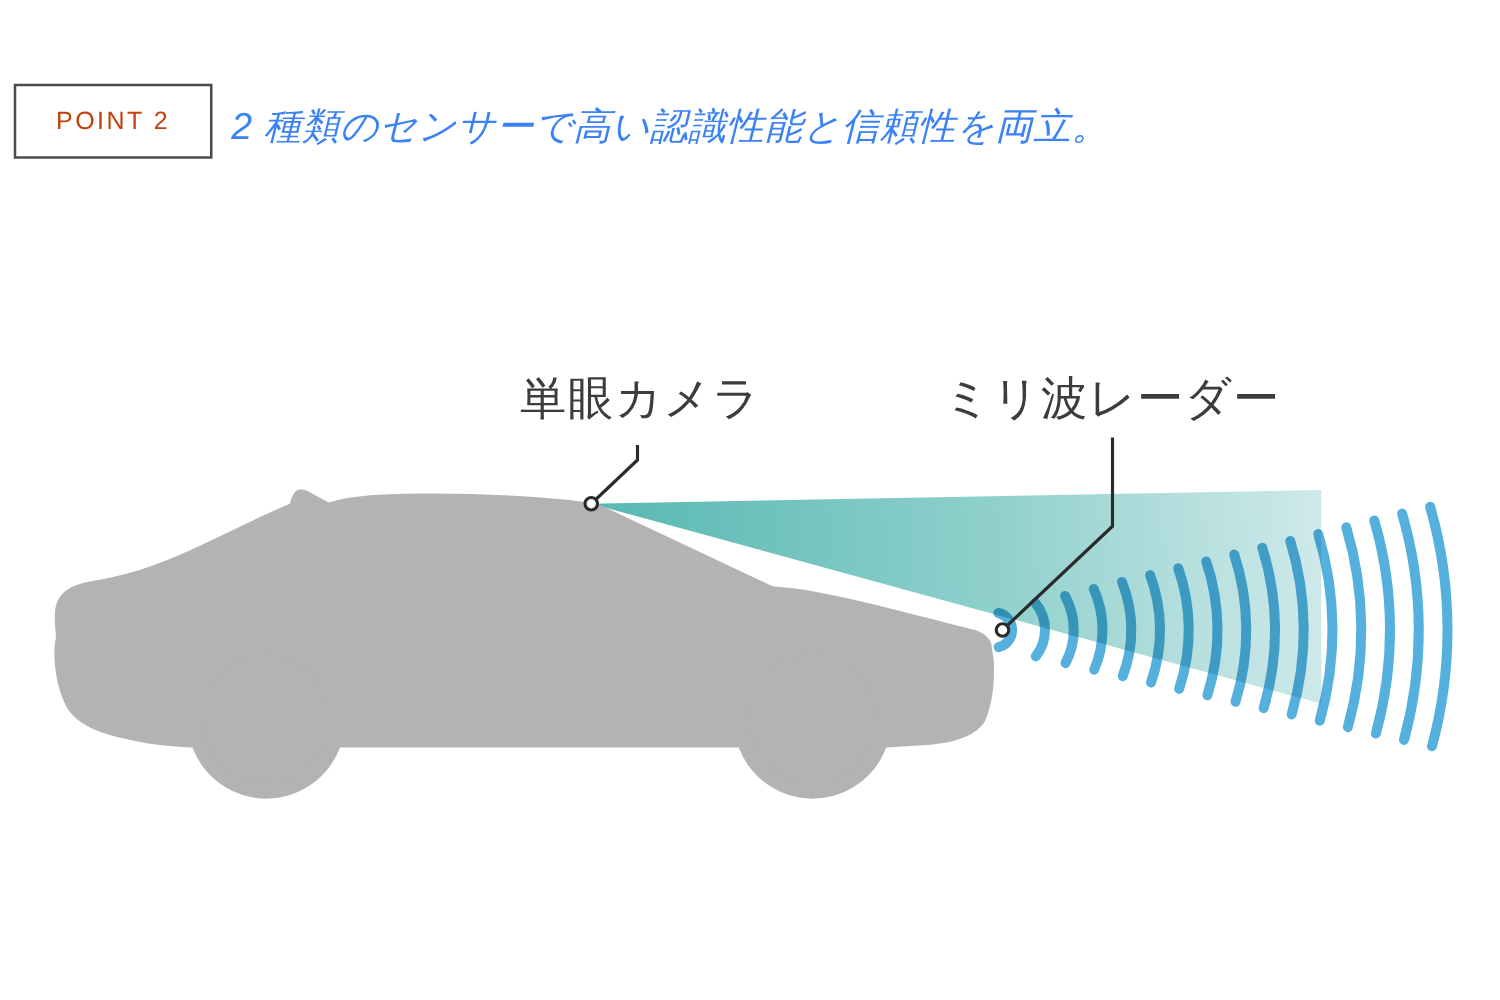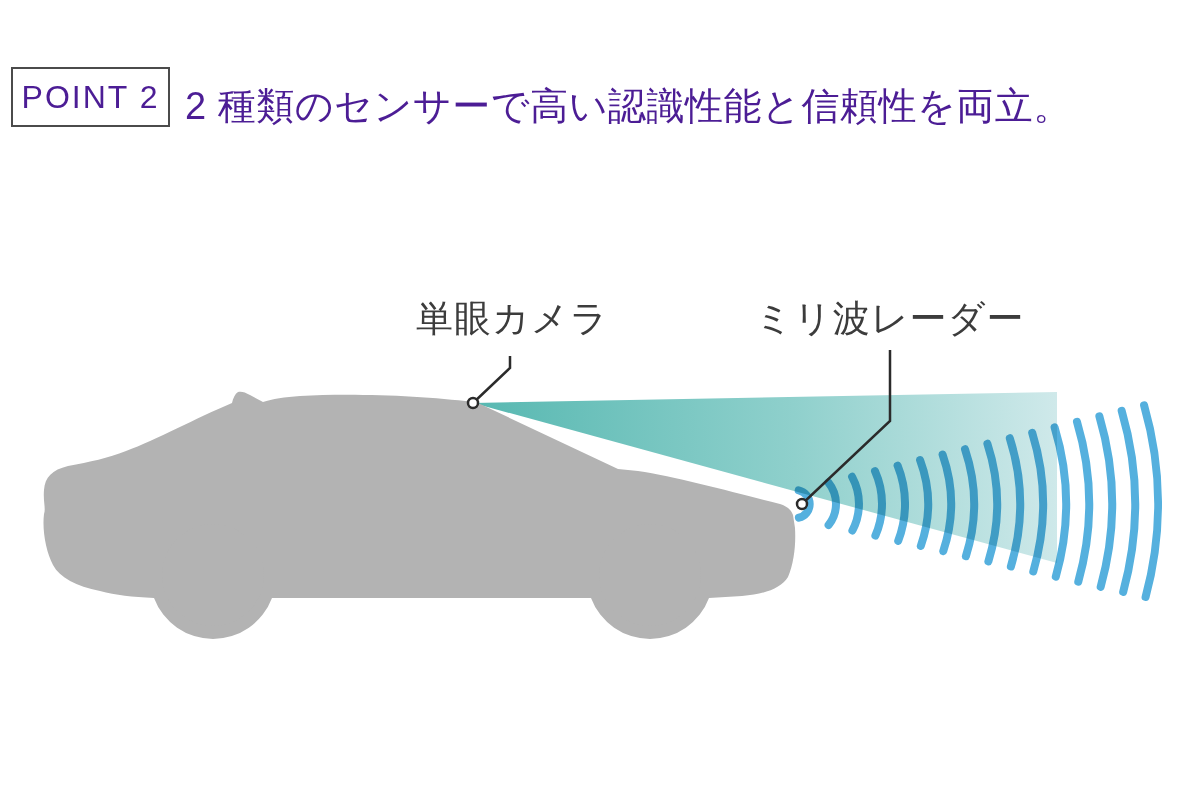--- a/index.html
+++ b/index.html
@@ -5,25 +5,25 @@
   * { margin: 0; padding: 0; box-sizing: border-box; }
   html, body { width: 1200px; height: 800px; background: #ffffff; overflow: hidden; }
   body { position: relative; font-family: "Liberation Sans", "DejaVu Sans", sans-serif; }
 
   .stage { position: absolute; left: 0; top: 0; width: 1200px; height: 800px; }
 
   .badge {
     position: absolute; left: 11px; top: 67px; width: 159px; height: 60px;
     border: 2px solid #4b4b4b; background: #ffffff;
     display: flex; align-items: center; justify-content: center;
-    font-size: 32px; color: #4c1d95; letter-spacing: 2px;
+    font-size: 20px; color: #c2410c; letter-spacing: 2px;
   }
   .headline {
     position: absolute; left: 185px; top: 81px; height: 32px;
-    font-size: 38px; color: #4c1d95; letter-spacing: 0.5px; white-space: nowrap;
+    font-size: 30px; color: #3b82f6; letter-spacing: 0.5px; white-space: nowrap; font-style: italic;
   }
 
   .diagram-svg { position: absolute; left: 0; top: 0; }
 
   .sensor-label {
     position: absolute; font-size: 37px; color: #3c3c3c;
     letter-spacing: 1px; white-space: nowrap;
   }
   .camera-label { left: 416px; top: 294px; }
   .radar-label  { left: 755px; top: 294px; }

